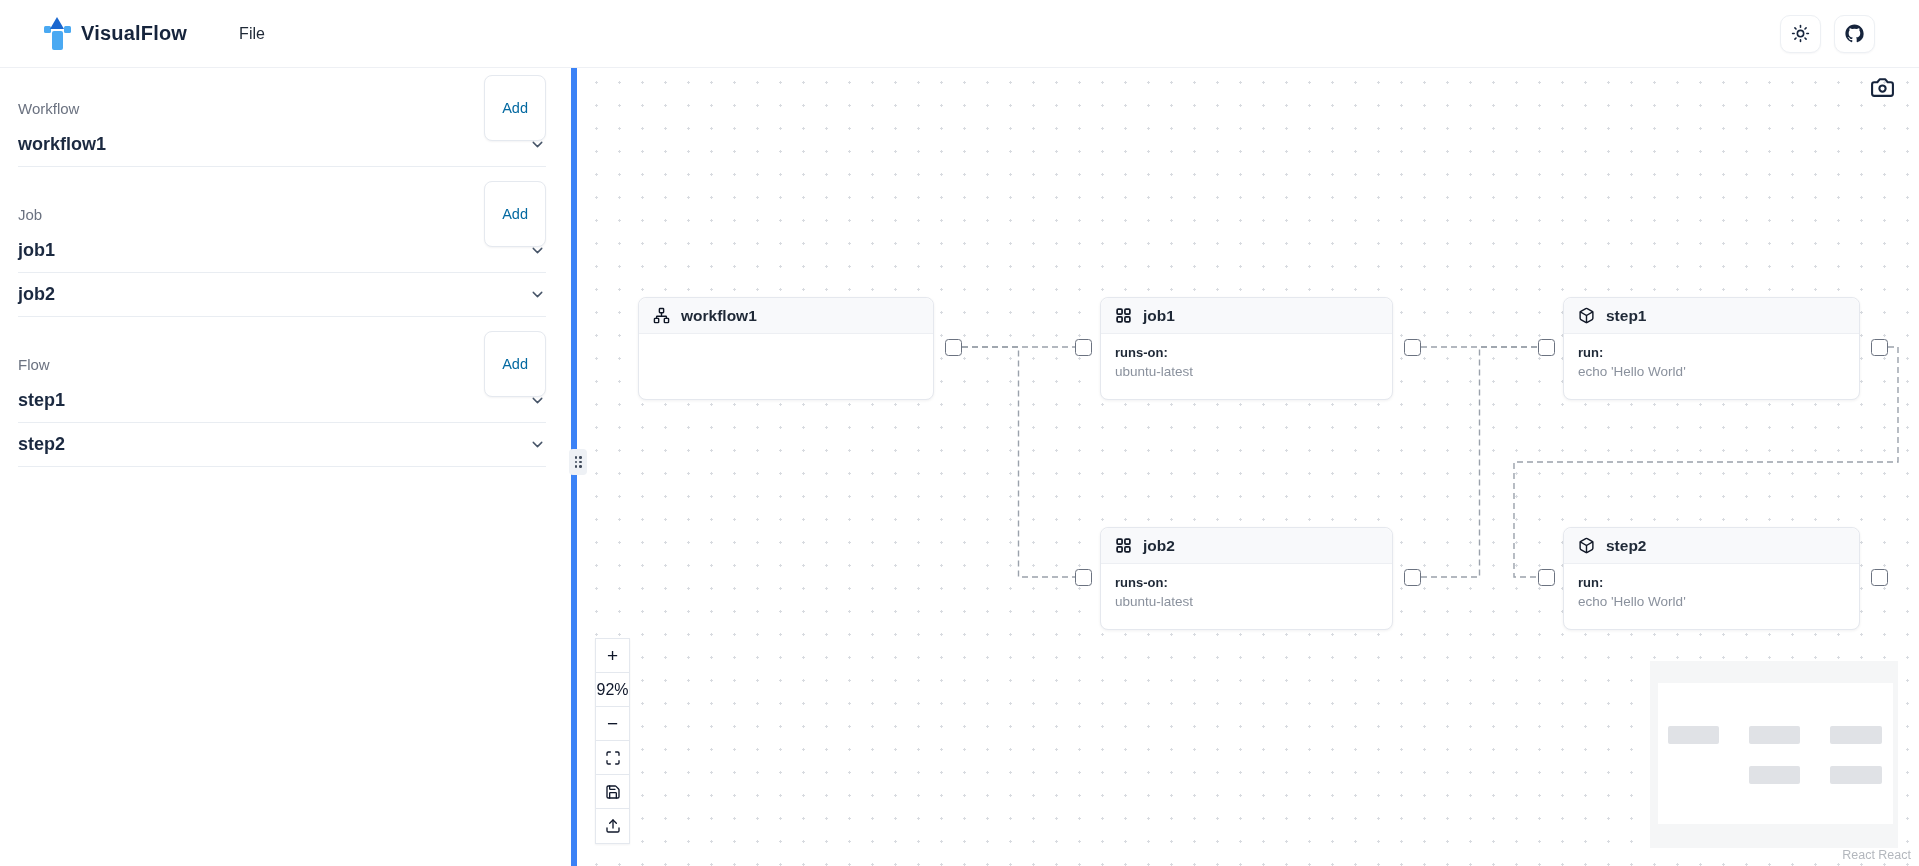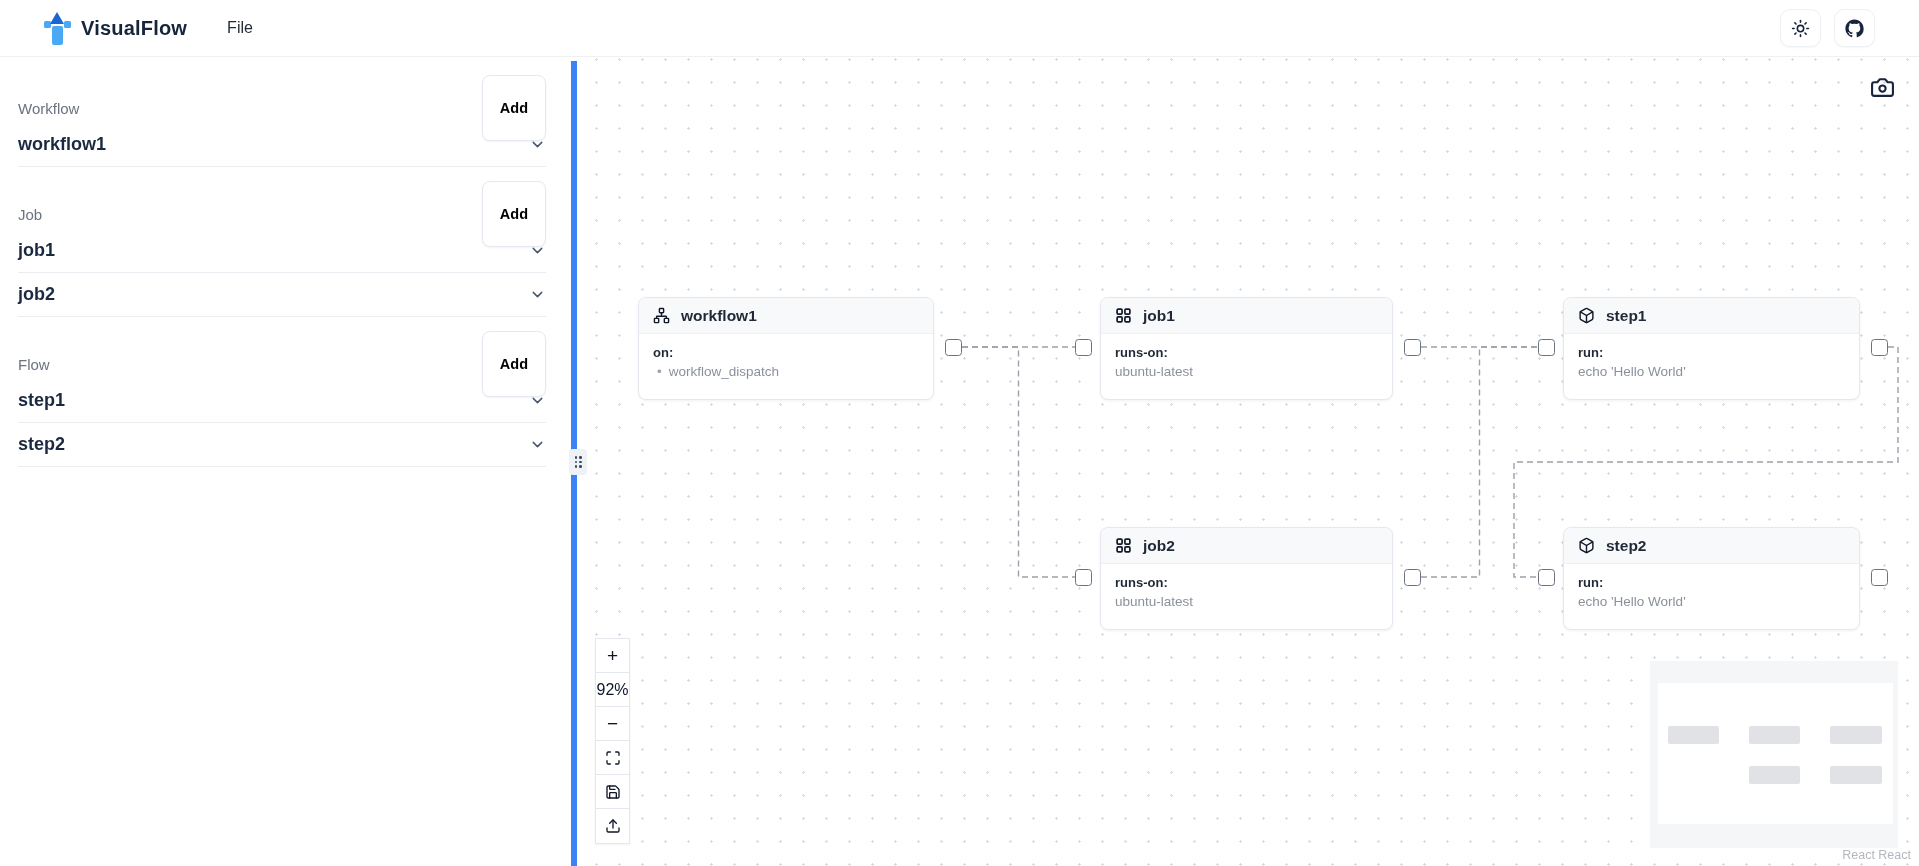--- a/index.html
+++ b/index.html
@@ -1,44 +1,44 @@
 <!DOCTYPE html>
 <html><head>
 <meta charset="utf-8">
 <style>
   html,body{margin:0;padding:0;width:1919px;height:866px;overflow:hidden;
     font-family:"Liberation Sans","DejaVu Sans",sans-serif;background:#fff;color:#1b2940;}
   *{box-sizing:border-box;}
 
   
-  header{position:absolute;left:0;top:0;width:1919px;height:57px;background:#fff;
+  header{position:absolute;left:0;top:0;width:1919px;height:68px;background:#fff;
     border-bottom:1px solid #eef0f4;display:flex;align-items:center;padding:0 44px;z-index:30;}
   .brand{display:flex;align-items:center;gap:10px;}
   .logo{position:relative;width:27px;height:33px;flex:0 0 auto;}
   .logo .sq-l,.logo .sq-r{position:absolute;top:9px;width:7px;height:7px;background:#4aa9f2;border-radius:1.5px;}
   .logo .sq-l{left:0;} .logo .sq-r{right:0;}
   .logo .tri{position:absolute;left:6px;top:0;width:0;height:0;
     border-left:7.5px solid transparent;border-right:7.5px solid transparent;border-bottom:12px solid #1a67cf;}
   .logo .bar{position:absolute;left:8px;top:14px;width:11px;height:19px;background:#4aa9f2;border-radius:2px;}
   .brand-name{font-size:20px;font-weight:700;color:#16243c;letter-spacing:.2px;}
-  nav{margin-left:40px;}
+  nav{margin-left:52px;}
   .menu-item{font-size:16px;color:#1f2937;cursor:pointer;}
   .nav-right{margin-left:auto;display:flex;gap:13px;}
   .icon-btn{width:41px;height:38px;border:1px solid #edf0f4;border-radius:10px;background:#fff;
     display:flex;align-items:center;justify-content:center;cursor:pointer;box-shadow:0 1px 2px rgba(16,24,40,.04);padding:0;}
   .icon-btn svg{width:19px;height:19px;}
 
   
   aside{position:absolute;left:0;top:61px;width:577px;height:809px;background:#fff;
     border-right:6px solid #3b82f6;padding:0 25px 0 18px;z-index:20;}
   .section{margin-top:32px;}
   .section-header{height:30px;display:flex;align-items:center;justify-content:space-between;}
   .section-label{font-size:15px;color:#6b7280;}
   .add-btn{padding:24px 17px;border:1px solid #e5e9ef;border-radius:8px;background:#fff;
-    font-family:inherit;font-size:14.5px;font-weight:700;color:#000000;cursor:pointer;
+    font-family:inherit;font-size:14.5px;font-weight:400;color:#0369a1;cursor:pointer;
     box-shadow:0 1px 2px rgba(16,24,40,.05);}
   .side-item{height:44px;display:flex;align-items:center;justify-content:space-between;
     border-bottom:1px solid #e9edf2;cursor:pointer;}
   .side-item .item-label{font-size:18px;font-weight:700;color:#1b2940;}
   .side-item svg{width:17px;height:17px;color:#475569;}
 
   
   .resizer{position:absolute;left:569px;top:449px;width:18px;height:26px;z-index:25;cursor:col-resize;
     display:flex;align-items:center;justify-content:center;background:#eef1f5;border-radius:4px;}
   .grip{display:grid;grid-template-columns:2.5px 2.5px;grid-auto-rows:2.5px;gap:2px;}
@@ -245,24 +245,20 @@
       <div class="node-header">
         <svg viewBox="0 0 24 24" fill="none" stroke="currentColor" stroke-width="2" stroke-linecap="round" stroke-linejoin="round">
           <rect x="9" y="2" width="6" height="6" rx="1"></rect>
           <rect x="16" y="16" width="6" height="6" rx="1"></rect>
           <rect x="2" y="16" width="6" height="6" rx="1"></rect>
           <path d="M5 16v-2a1 1 0 0 1 1-1h12a1 1 0 0 1 1 1v2"></path>
           <path d="M12 12V8"></path>
         </svg>
         <span class="node-title">workflow1</span>
       </div>
-      <div class="node-body">
-        <div class="nb-label">on:</div>
-        <div class="nb-value"><span class="nb-bullet">•</span>workflow_dispatch</div>
-      </div>
     </div>
     <div class="handle" style="left: 368px; top: 281.5px;"></div>
     <div class="node" style="left: 523px; top: 240px; width: 293px; height: 103px;">
       <div class="node-header">
         <svg viewBox="0 0 24 24" fill="none" stroke="currentColor" stroke-width="2.4" stroke-linecap="round" stroke-linejoin="round">
           <rect x="3" y="3" width="7" height="7" rx="1.5"></rect>
           <rect x="14" y="3" width="7" height="7" rx="1.5"></rect>
           <rect x="14" y="14" width="7" height="7" rx="1.5"></rect>
           <rect x="3" y="14" width="7" height="7" rx="1.5"></rect>
         </svg>

